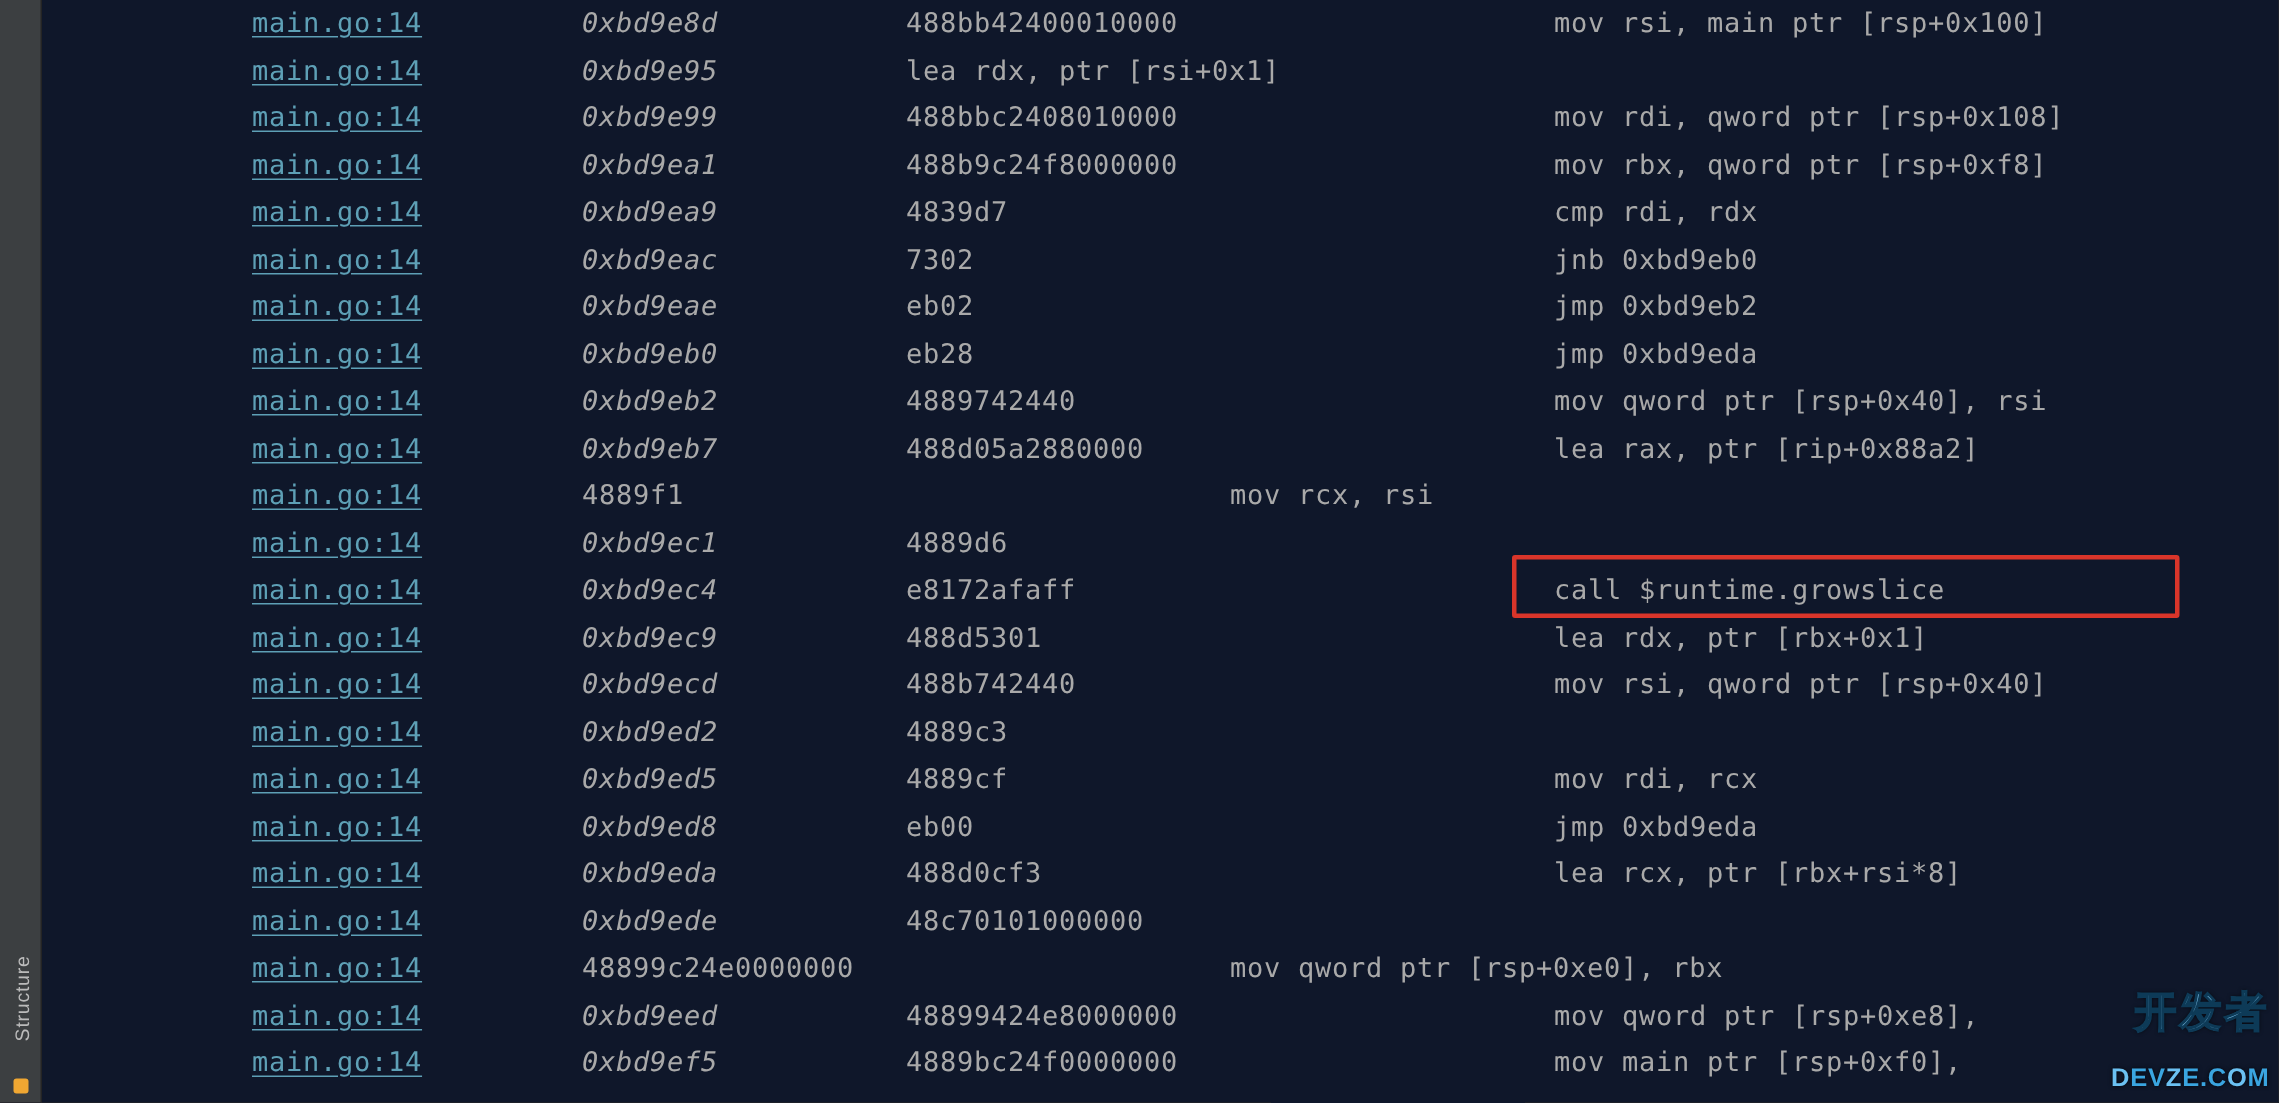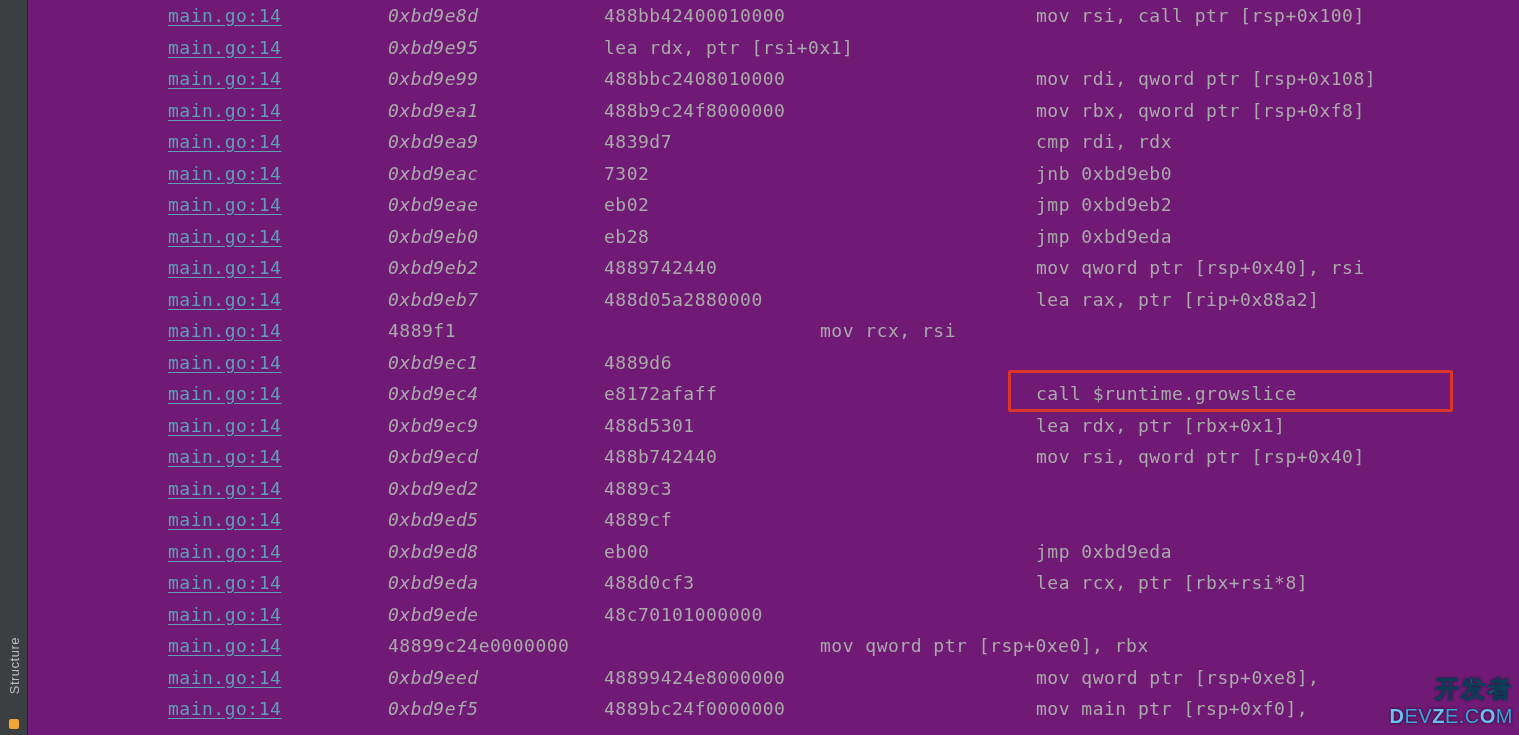--- a/index.html
+++ b/index.html
@@ -48,21 +48,21 @@
     bottom: 2px;
     left: 50%;
     transform: translateX(-50%);
     width: 10px;
     height: 10px;
     background: #f0a732;
     border-radius: 2px;
   }
   .disasm {
     flex: 1;
-    background: #701a75;
+    background: #0f172a;
     padding: 0;
     overflow: hidden;
   }
   .row {
     display: flex;
     align-items: baseline;
     height: 31.5px;
     line-height: 31.5px;
     white-space: pre;
     position: relative;
@@ -92,63 +92,64 @@
     bottom: 6px;
     text-align: right;
     font-family: "Segoe UI", sans-serif;
     font-size: 13px;
     color: #1f90d6;
     text-shadow: 0 0 3px rgba(0,0,0,0.8);
     pointer-events: none;
     line-height: 1.25;
   }
   .watermark .cn {
-    font-size: 24px;
+    font-size: 28px;
     font-weight: 700;
     color: #7dc1ea;
     -webkit-text-stroke: 1px #0d3a57;
     letter-spacing: 2px;
   }
   .watermark .url {
-    font-size: 20px;
-    font-weight: 400;
+    font-size: 17px;
+    font-weight: 700;
     color: #3aa5e0;
     letter-spacing: 0.5px;
+    margin-top: 16px;
   }
   .watermark .url b { color:#6bc1f2; }
 </style>
 </head>
 <body>
 
 <div class="app">
   <div class="left-rail">
     <div class="rail-tab">
       <span class="txt">Structure</span>
       <span class="dot"></span>
     </div>
   </div>
 
   <div class="disasm" id="disasm">
-      <div class="row"><span class="col-gutter"></span><span class="col-src">main.go:14</span><span class="col-addr">0xbd9e8d</span><span class="col-bytes">488bb42400010000</span><span class="col-asm">mov rsi, call ptr [rsp+0x100]</span></div>
+      <div class="row"><span class="col-gutter"></span><span class="col-src">main.go:14</span><span class="col-addr">0xbd9e8d</span><span class="col-bytes">488bb42400010000</span><span class="col-asm">mov rsi, main ptr [rsp+0x100]</span></div>
       <div class="row"><span class="col-gutter"></span><span class="col-src">main.go:14</span><span class="col-addr">0xbd9e95</span><span class="col-asm">lea rdx, ptr [rsi+0x1]</span></div>
       <div class="row"><span class="col-gutter"></span><span class="col-src">main.go:14</span><span class="col-addr">0xbd9e99</span><span class="col-bytes">488bbc2408010000</span><span class="col-asm">mov rdi, qword ptr [rsp+0x108]</span></div>
       <div class="row"><span class="col-gutter"></span><span class="col-src">main.go:14</span><span class="col-addr">0xbd9ea1</span><span class="col-bytes">488b9c24f8000000</span><span class="col-asm">mov rbx, qword ptr [rsp+0xf8]</span></div>
       <div class="row"><span class="col-gutter"></span><span class="col-src">main.go:14</span><span class="col-addr">0xbd9ea9</span><span class="col-bytes">4839d7</span><span class="col-asm">cmp rdi, rdx</span></div>
       <div class="row"><span class="col-gutter"></span><span class="col-src">main.go:14</span><span class="col-addr">0xbd9eac</span><span class="col-bytes">7302</span><span class="col-asm">jnb 0xbd9eb0</span></div>
       <div class="row"><span class="col-gutter"></span><span class="col-src">main.go:14</span><span class="col-addr">0xbd9eae</span><span class="col-bytes">eb02</span><span class="col-asm">jmp 0xbd9eb2</span></div>
       <div class="row"><span class="col-gutter"></span><span class="col-src">main.go:14</span><span class="col-addr">0xbd9eb0</span><span class="col-bytes">eb28</span><span class="col-asm">jmp 0xbd9eda</span></div>
       <div class="row"><span class="col-gutter"></span><span class="col-src">main.go:14</span><span class="col-addr">0xbd9eb2</span><span class="col-bytes">4889742440</span><span class="col-asm">mov qword ptr [rsp+0x40], rsi</span></div>
       <div class="row"><span class="col-gutter"></span><span class="col-src">main.go:14</span><span class="col-addr">0xbd9eb7</span><span class="col-bytes">488d05a2880000</span><span class="col-asm">lea rax, ptr [rip+0x88a2]</span></div>
       <div class="row"><span class="col-gutter"></span><span class="col-src">main.go:14</span><span class="col-bytes">4889f1</span><span class="col-asm">mov rcx, rsi</span></div>
       <div class="row"><span class="col-gutter"></span><span class="col-src">main.go:14</span><span class="col-addr">0xbd9ec1</span><span class="col-bytes">4889d6</span></div>
       <div class="row"><span class="col-gutter"></span><span class="col-src">main.go:14</span><span class="col-addr">0xbd9ec4</span><span class="col-bytes">e8172afaff</span><span class="col-asm">call $runtime.growslice</span><div class="highlight-box" style="left: 980px; top: -8px; width: 445px; height: 42px;"></div></div>
       <div class="row"><span class="col-gutter"></span><span class="col-src">main.go:14</span><span class="col-addr">0xbd9ec9</span><span class="col-bytes">488d5301</span><span class="col-asm">lea rdx, ptr [rbx+0x1]</span></div>
       <div class="row"><span class="col-gutter"></span><span class="col-src">main.go:14</span><span class="col-addr">0xbd9ecd</span><span class="col-bytes">488b742440</span><span class="col-asm">mov rsi, qword ptr [rsp+0x40]</span></div>
       <div class="row"><span class="col-gutter"></span><span class="col-src">main.go:14</span><span class="col-addr">0xbd9ed2</span><span class="col-bytes">4889c3</span></div>
-      <div class="row"><span class="col-gutter"></span><span class="col-src">main.go:14</span><span class="col-addr">0xbd9ed5</span><span class="col-bytes">4889cf</span></div>
+      <div class="row"><span class="col-gutter"></span><span class="col-src">main.go:14</span><span class="col-addr">0xbd9ed5</span><span class="col-bytes">4889cf</span><span class="col-asm">mov rdi, rcx</span></div>
       <div class="row"><span class="col-gutter"></span><span class="col-src">main.go:14</span><span class="col-addr">0xbd9ed8</span><span class="col-bytes">eb00</span><span class="col-asm">jmp 0xbd9eda</span></div>
       <div class="row"><span class="col-gutter"></span><span class="col-src">main.go:14</span><span class="col-addr">0xbd9eda</span><span class="col-bytes">488d0cf3</span><span class="col-asm">lea rcx, ptr [rbx+rsi*8]</span></div>
       <div class="row"><span class="col-gutter"></span><span class="col-src">main.go:14</span><span class="col-addr">0xbd9ede</span><span class="col-bytes">48c70101000000</span></div>
       <div class="row"><span class="col-gutter"></span><span class="col-src">main.go:14</span><span class="col-bytes">48899c24e0000000</span><span class="col-asm">mov qword ptr [rsp+0xe0], rbx</span></div>
       <div class="row"><span class="col-gutter"></span><span class="col-src">main.go:14</span><span class="col-addr">0xbd9eed</span><span class="col-bytes">48899424e8000000</span><span class="col-asm">mov qword ptr [rsp+0xe8], </span></div>
       <div class="row"><span class="col-gutter"></span><span class="col-src">main.go:14</span><span class="col-addr">0xbd9ef5</span><span class="col-bytes">4889bc24f0000000</span><span class="col-asm">mov main ptr [rsp+0xf0], </span></div>
     </div>
 </div>
 
 <div class="watermark">

